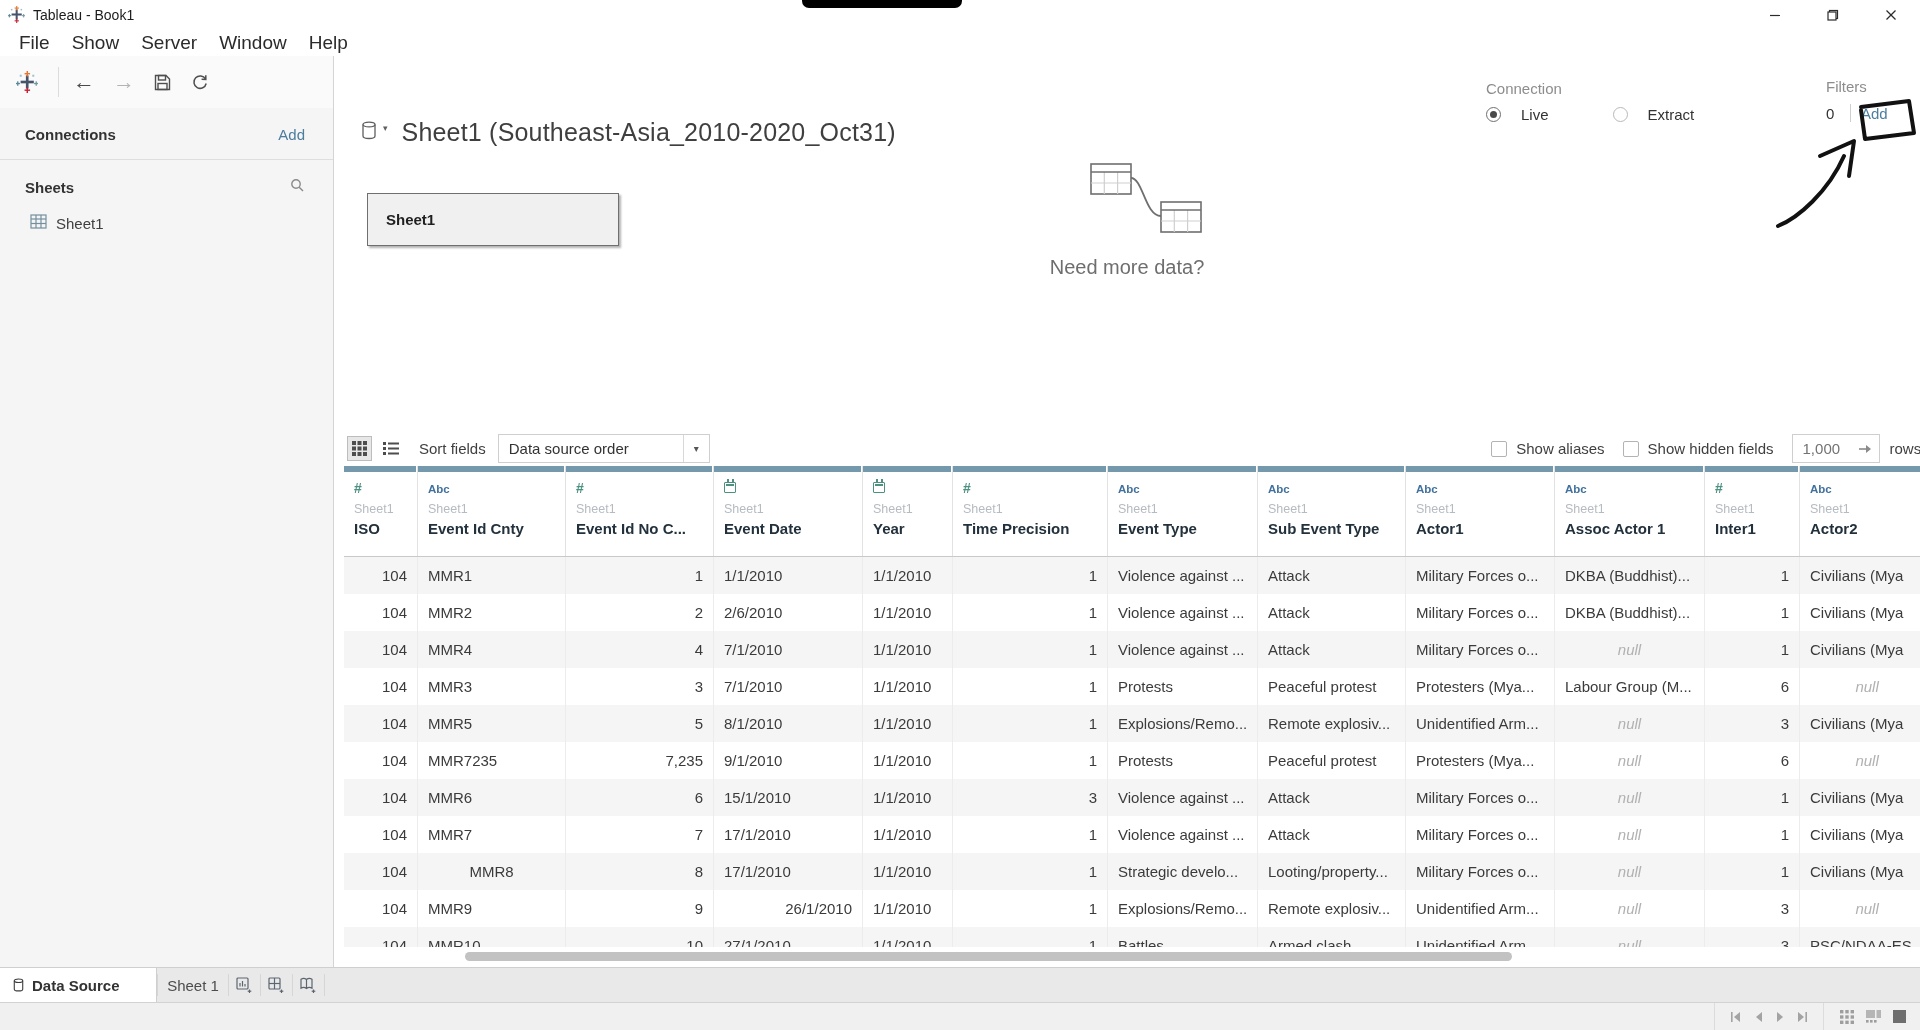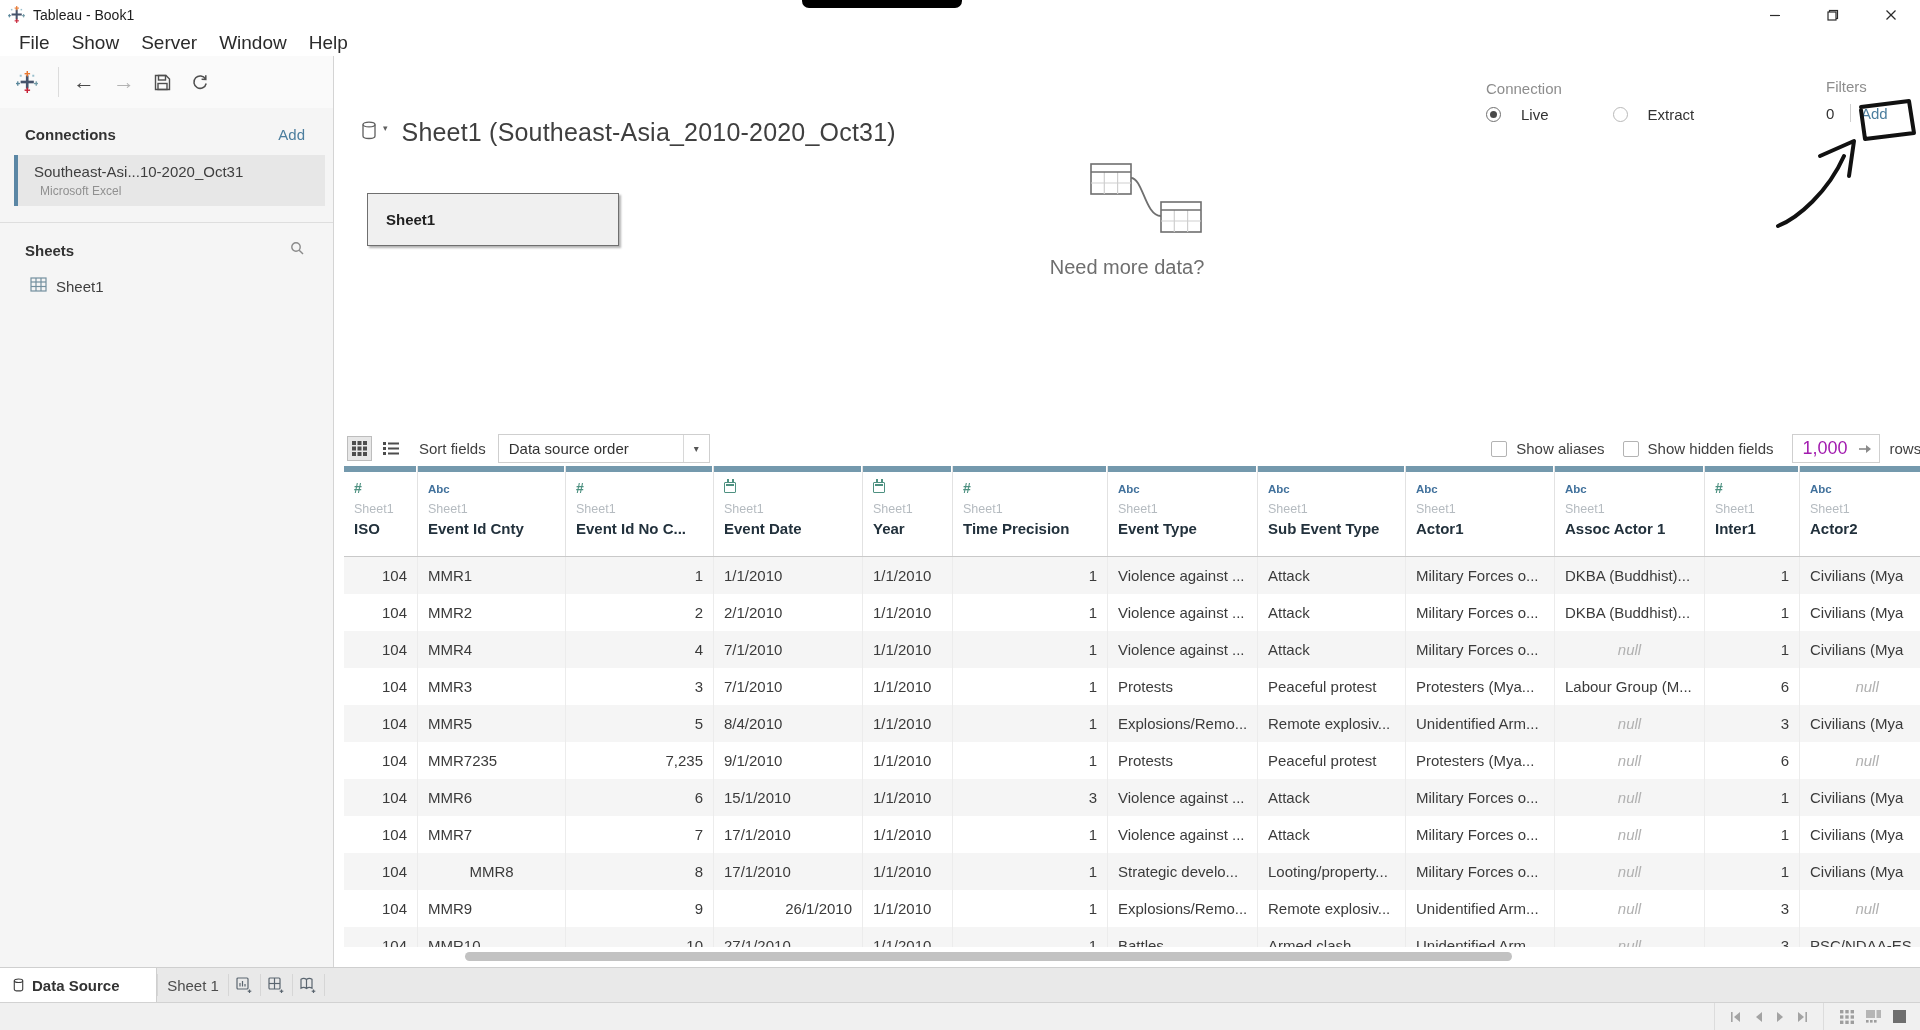--- a/index.html
+++ b/index.html
@@ -79,21 +79,21 @@
   .view-btn { width:25px; height:25px; display:flex; align-items:center; justify-content:center; margin-right:6px; border:1px solid transparent; }
   .view-btn.active { background:#e7e7e7; border-color:#bdbdbd; }
   .gt-label { font-size:15px; color:#3f3f3f; margin:0 12px 0 10px; }
   .select-box { width:212px; height:29px; border:1px solid #cfcfcf; background:#fff; display:flex; align-items:center; }
   .select-value { flex:1; font-size:15px; color:#333; padding-left:10px; }
   .select-caret { width:26px; height:100%; border-left:1px solid #d8d8d8; display:flex; align-items:center; justify-content:center; font-size:10px; color:#555; }
   .gt-right { margin-left:auto; display:flex; align-items:center; }
   .checkbox { width:16px; height:16px; border:1px solid #b3b3b3; background:#fff; border-radius:2px; margin-right:9px; }
   .cb-label { font-size:15px; color:#3f3f3f; margin-right:18px; }
   .rows-input { width:88px; height:29px; border:1px solid #cfcfcf; background:#fff; display:flex; align-items:center; padding:0 7px 0 10px; margin-right:10px; }
-  .rows-value { flex:1; font-size:18px; color:#a21caf; }
+  .rows-value { flex:1; font-size:15px; color:#737373; }
   .rows-label { font-size:15px; color:#3f3f3f; }
 
   
   .grid-wrap { position:relative; height:501px; overflow:hidden; padding-left:10px; }
   .ghead { display:flex; height:91px; border-bottom:1px solid #c9c9c9; }
   .gcol { flex-shrink:0; border-right:1px solid #e2e2e2; }
   .gstrip { height:6px; background:#7499ad; margin-right:1px; }
   .gmeta { padding:7px 10px 0 10px; }
   .gicon-num { color:#4e9181; font-size:14px; font-weight:bold; letter-spacing:-1px; }
   .gicon-abc { color:#41719c; font-size:11.5px; font-weight:bold; }
@@ -216,24 +216,20 @@
             <path d="M15.8 3.2 L15.8 7.4 L11.6 7.2" fill="none"></path>
           </svg>
         </span>
       </div>
 
       <div class="sidebar">
         <div class="sb-row">
           <span class="sb-heading">Connections</span>
           <span class="add-link">Add</span>
         </div>
-        <div class="conn-item">
-          <div class="conn-name">Southeast-Asi...10-2020_Oct31</div>
-          <div class="conn-sub">Microsoft Excel</div>
-        </div>
         <div class="sb-divider"></div>
         <div class="sb-row">
           <span class="sb-heading">Sheets</span>
           <span>
             <svg width="15" height="15" viewBox="0 0 15 15" fill="none" stroke="#8a8a8a" stroke-width="1.4">
               <circle cx="6" cy="6" r="4.2"></circle>
                 <line x1="9.2" y1="9.2" x2="13" y2="13"></line>
             </svg>
           </span>
         </div>
@@ -477,21 +473,21 @@
               <div class="gcell" style="width: 148px; text-align: left;">Attack</div>
               <div class="gcell" style="width: 149px; text-align: left;">Military Forces o...</div>
               <div class="gcell" style="width: 150px; text-align: left;">DKBA (Buddhist)...</div>
               <div class="gcell" style="width: 95px; text-align: right;">1</div>
               <div class="gcell" style="flex: 1 1 0%; min-width: 0px; text-align: left;">Civilians (Mya</div>
             </div>
             <div class="grow">
               <div class="gcell" style="width: 74px; text-align: right;">104</div>
               <div class="gcell" style="width: 148px; text-align: left;">MMR2</div>
               <div class="gcell" style="width: 148px; text-align: right;">2</div>
-              <div class="gcell" style="width: 149px; text-align: left;">2/1/2010</div>
+              <div class="gcell" style="width: 149px; text-align: left;">2/6/2010</div>
               <div class="gcell" style="width: 90px; text-align: left;">1/1/2010</div>
               <div class="gcell" style="width: 155px; text-align: right;">1</div>
               <div class="gcell" style="width: 150px; text-align: left;">Violence against ...</div>
               <div class="gcell" style="width: 148px; text-align: left;">Attack</div>
               <div class="gcell" style="width: 149px; text-align: left;">Military Forces o...</div>
               <div class="gcell" style="width: 150px; text-align: left;">DKBA (Buddhist)...</div>
               <div class="gcell" style="width: 95px; text-align: right;">1</div>
               <div class="gcell" style="flex: 1 1 0%; min-width: 0px; text-align: left;">Civilians (Mya</div>
             </div>
             <div class="grow">
@@ -519,21 +515,21 @@
               <div class="gcell" style="width: 148px; text-align: left;">Peaceful protest</div>
               <div class="gcell" style="width: 149px; text-align: left;">Protesters (Mya...</div>
               <div class="gcell" style="width: 150px; text-align: left;">Labour Group (M...</div>
               <div class="gcell" style="width: 95px; text-align: right;">6</div>
               <div class="gcell c-null" style="flex: 1 1 0%; min-width: 0px; text-align: left;"><span class="nullv">null</span></div>
             </div>
             <div class="grow">
               <div class="gcell" style="width: 74px; text-align: right;">104</div>
               <div class="gcell" style="width: 148px; text-align: left;">MMR5</div>
               <div class="gcell" style="width: 148px; text-align: right;">5</div>
-              <div class="gcell" style="width: 149px; text-align: left;">8/4/2010</div>
+              <div class="gcell" style="width: 149px; text-align: left;">8/1/2010</div>
               <div class="gcell" style="width: 90px; text-align: left;">1/1/2010</div>
               <div class="gcell" style="width: 155px; text-align: right;">1</div>
               <div class="gcell" style="width: 150px; text-align: left;">Explosions/Remo...</div>
               <div class="gcell" style="width: 148px; text-align: left;">Remote explosiv...</div>
               <div class="gcell" style="width: 149px; text-align: left;">Unidentified Arm...</div>
               <div class="gcell c-null" style="width: 150px; text-align: left;"><span class="nullv">null</span></div>
               <div class="gcell" style="width: 95px; text-align: right;">3</div>
               <div class="gcell" style="flex: 1 1 0%; min-width: 0px; text-align: left;">Civilians (Mya</div>
             </div>
             <div class="grow">

